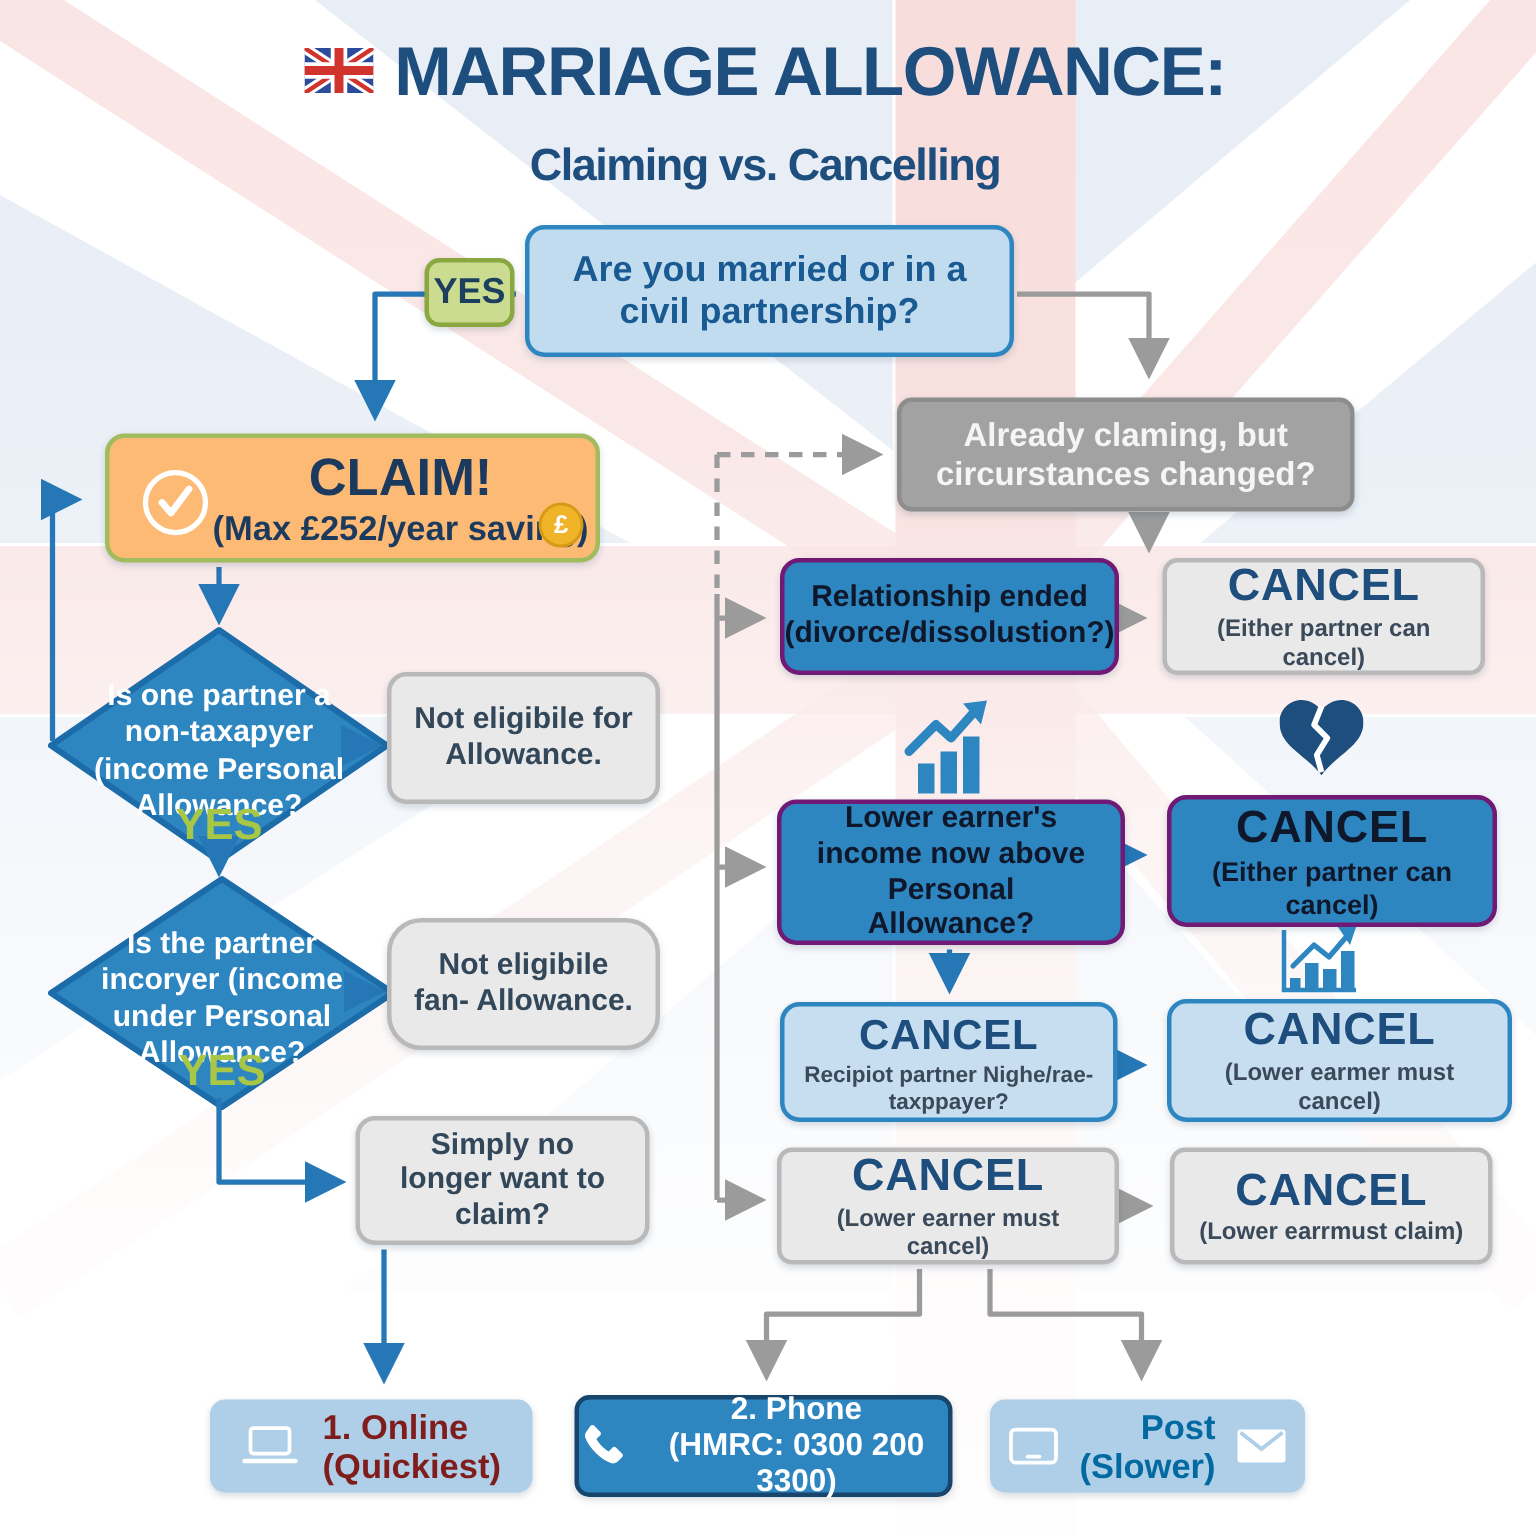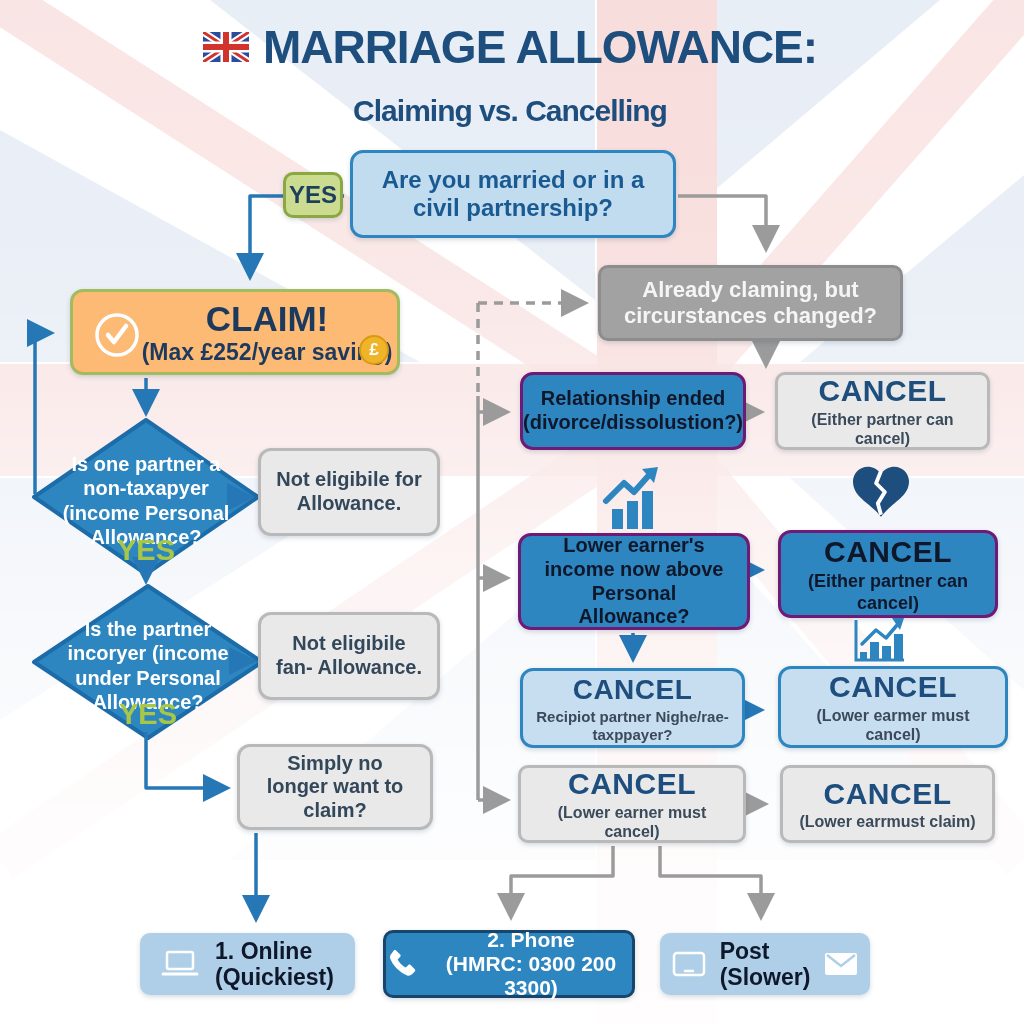--- a/index.html
+++ b/index.html
@@ -146,21 +146,21 @@
   </div>
 
   <div class="dtext" style="left:54px;top:452px;width:184px;">Is one partner a non-taxapyer (income Personal Allowance?</div>
   <div class="dyes" style="left:96px;top:534px;width:100px;">YES</div>
   <div class="dtext" style="left:54px;top:617px;width:188px;">Is the partner incoryer (income under Personal Allowance?</div>
   <div class="dyes" style="left:98px;top:698px;width:100px;">YES</div>
 
   <div class="box graybox" style="left:258px;top:448px;width:182px;height:88px;font-size:20px;padding:4px 12px;">
     <span>Not eligibile for Allowance.</span>
   </div>
-  <div class="box graybox" style="left:258px;top:612px;width:182px;height:88px;font-size:20px;padding:4px 12px;">
+  <div class="box graybox" style="left:258px;top:612px;width:182px;height:88px;font-size:20px;padding:4px 12px;border-radius:23px;">
     <span>Not eligibile fan- Allowance.</span>
   </div>
 
   <div class="box graybox" style="left:237px;top:744px;width:196px;height:86px;font-size:20px;padding:4px 14px;align-items:flex-end;">
     <span>Simply no longer want to claim?</span>
   </div>
 
   <div class="box blue" style="left:520px;top:372px;width:226px;height:78px;font-size:20px;padding:4px 14px;">
     <span>Relationship ended (divorce/dissolustion?)</span>
   </div>
@@ -224,21 +224,21 @@
     <div class="cancel-sub darksub">(Lower earrmust claim)</div>
   </div>
 
   <div class="box softblue" style="left:140px;top:933px;width:215px;height:62px;border-radius:10px;flex-direction:row;gap:16px;font-size:23px;">
     <span>
       <svg width="38" height="28" viewBox="0 0 38 28">
         <rect x="6" y="2" width="26" height="17" rx="2" fill="none" stroke="#ffffff" stroke-width="2.5"></rect>
         <path d="M2,24 H36" stroke="#ffffff" stroke-width="3" stroke-linecap="round"></path>
       </svg>
     </span>
-    <span class="method-text" style="color:#0f172a;text-align:left;">
+    <span class="method-text" style="color:#7f1d1d;text-align:left;">
       <span>1. Online</span>
       <span>(Quickiest)</span>
     </span>
   </div>
 
   <div class="box" style="left:383px;top:930px;width:252px;height:68px;border-radius:10px;background:#2e86c1;border:3px solid #17456b;
               flex-direction:row;gap:12px;color:#ffffff;font-size:21px;">
     <span>
       <svg width="32" height="32" viewBox="0 0 16 16">
         <path d="M3.9,1.2c0.3-0.3,0.8-0.3,1.1,0l2.1,2.1c0.3,0.3,0.3,0.8,0,1.1L5.8,5.7 c0.6,1.3,2.8,3.5,4.1,4.1l1.3-1.3c0.3-0.3,0.8-0.3,1.1,0l2.1,2.1c0.3,0.3,0.3,0.8,0,1.1l-1.4,1.4 c-0.6,0.6-1.6,0.9-2.4,0.6C7.2,12.5,3.3,8.6,2.1,5.2C1.8,4.4,2.1,3.5,2.7,2.9L3.9,1.2z" fill="#ffffff"></path>
@@ -250,21 +250,21 @@
     </span>
   </div>
 
   <div class="box softblue" style="left:660px;top:933px;width:210px;height:62px;border-radius:10px;flex-direction:row;gap:14px;font-size:23px;">
     <span>
       <svg width="34" height="26" viewBox="0 0 34 26">
         <rect x="2" y="2" width="30" height="22" rx="3" fill="none" stroke="#ffffff" stroke-width="2.5"></rect>
         <path d="M13,20 H21" stroke="#ffffff" stroke-width="2.5" stroke-linecap="round"></path>
       </svg>
     </span>
-    <span class="method-text" style="color:#0f172a;text-align:left;">
+    <span class="method-text" style="color:#0369a1;text-align:right;">
       <span>Post</span>
       <span>(Slower)</span>
     </span>
     <span>
       <svg width="34" height="24" viewBox="0 0 34 24">
         <rect x="1" y="1" width="32" height="22" rx="2" fill="#ffffff"></rect>
         <polyline points="3,3 17,14 31,3" fill="none" stroke="#aecfe7" stroke-width="2.5"></polyline>
       </svg>
     </span>
   </div>

